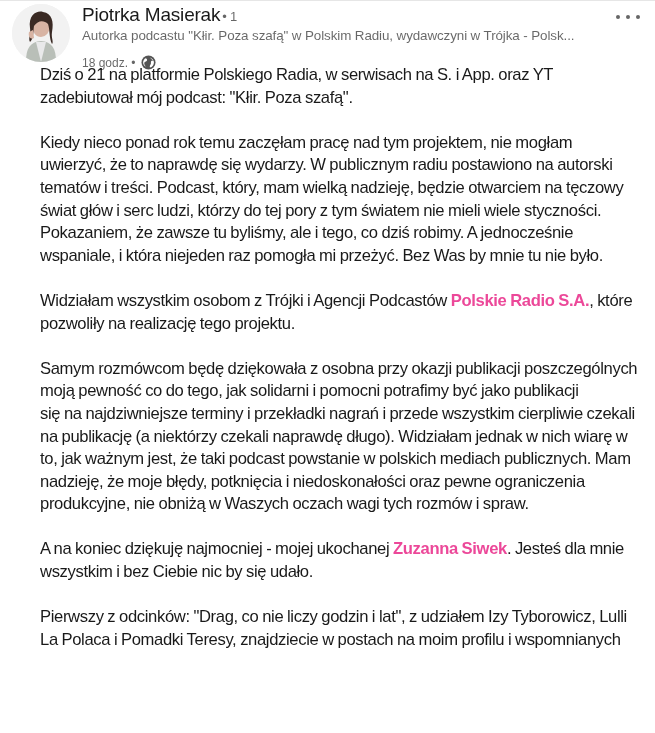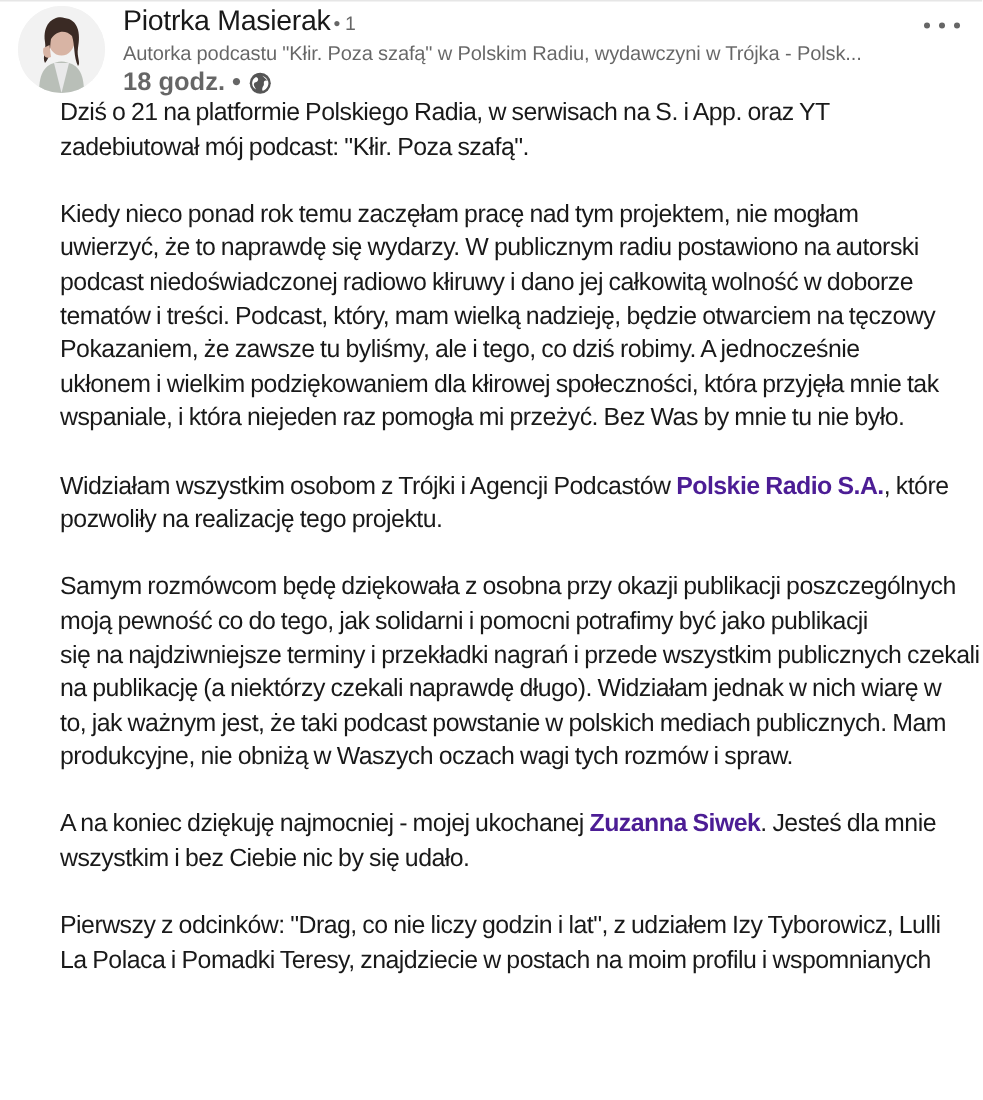--- a/index.html
+++ b/index.html
@@ -3,28 +3,28 @@
   <meta charset="utf-8">
   <style>
     html, body { margin: 0; padding: 0; background: #ffffff; }
     body { width: 655px; height: 733px; overflow: hidden; position: relative; font-family: "Liberation Sans", sans-serif; color: rgba(0,0,0,0.9); }
     .topline { position: absolute; left: 0; top: 0; width: 655px; height: 1px; background: #e6e6e6; }
     .header { position: absolute; left: 12px; top: 4px; width: 640px; height: 54px; }
     .avatar { position: absolute; left: 0; top: 0; width: 58px; height: 58px; border-radius: 50%; overflow: hidden; background: #f1f1f1; }
     .author-name { position: absolute; left: 70px; top: 0px; font-size: 19px; font-weight: normal; color: rgba(0,0,0,0.9); letter-spacing: -0.2px; white-space: nowrap; }
     .author-name .deg { font-size: 13px; color: rgba(0,0,0,0.6); margin-left: 2px; }
     .headline { position: absolute; left: 70px; top: 24px; font-size: 13.4px; color: rgba(0,0,0,0.6); white-space: nowrap; width: 510px; overflow: hidden; text-overflow: ellipsis; letter-spacing: -0.1px; }
-    .meta { position: absolute; left: 70px; top: 41px; font-size: 17px; color: rgba(0,0,0,0.6); white-space: nowrap; display: flex; align-items: center; font-weight: bold; }
+    .meta { position: absolute; left: 70px; top: 51px; font-size: 12px; color: rgba(0,0,0,0.6); white-space: nowrap; display: flex; align-items: center; }
     .meta .globe { margin-left: 5px; width: 15px; height: 15px; display: inline-block; }
     .more { position: absolute; right: 12px; top: 6px; width: 24px; height: 14px; display: flex; align-items: center; justify-content: space-between; cursor: pointer; }
     .more span { width: 4px; height: 4px; border-radius: 50%; background: #666; display: block; }
     .post { position: absolute; left: 12px; top: 64px; width: 640px; font-size: 16.6px; line-height: 22.6px; letter-spacing: -0.35px; word-spacing: -0.5px; }
     .post p { margin: 0 0 22.6px 0; }
     .post .line { display: block; white-space: nowrap; margin-left: 28px; }
-    .mention { color: #4c1d95; font-weight: bold; text-decoration: none; cursor: pointer; }
+    .mention { color: #ec4899; font-weight: bold; text-decoration: none; cursor: pointer; }
   </style>
 </head>
 <body>
 
 <div class="topline"></div>
 
 <div class="header">
   <div class="avatar">
     <svg width="58" height="58" viewBox="0 0 58 58">
       <rect width="58" height="58" fill="#f2f2f2"></rect>
@@ -57,36 +57,36 @@
 </div>
 
 <div class="post">
   <p>
     <span class="line">Dziś o 21 na platformie Polskiego Radia, w serwisach na S. i App. oraz YT</span>
     <span class="line">zadebiutował mój podcast: "Kłir. Poza szafą".</span>
   </p>
   <p>
     <span class="line">Kiedy nieco ponad rok temu zaczęłam pracę nad tym projektem, nie mogłam</span>
     <span class="line">uwierzyć, że to naprawdę się wydarzy. W publicznym radiu postawiono na autorski</span>
-    <span class="line">podcast niedoświadczonej radiowo kłiruwy i dano jej całkowitą wolność w doborze</span>
     <span class="line">tematów i treści. Podcast, który, mam wielką nadzieję, będzie otwarciem na tęczowy</span>
+    <span class="line">świat głów i serc ludzi, którzy do tej pory z tym światem nie mieli wiele styczności.</span>
     <span class="line">Pokazaniem, że zawsze tu byliśmy, ale i tego, co dziś robimy. A jednocześnie</span>
-    <span class="line">ukłonem i wielkim podziękowaniem dla kłirowej społeczności, która przyjęła mnie tak</span>
     <span class="line">wspaniale, i która niejeden raz pomogła mi przeżyć. Bez Was by mnie tu nie było.</span>
   </p>
   <p>
     <span class="line"><span>Widziałam wszystkim osobom z Trójki i Agencji Podcastów </span><a class="mention">Polskie Radio S.A.</a><span>, które</span></span>
     <span class="line">pozwoliły na realizację tego projektu.</span>
   </p>
   <p>
     <span class="line">Samym rozmówcom będę dziękowała z osobna przy okazji publikacji poszczególnych</span>
     <span class="line">moją pewność co do tego, jak solidarni i pomocni potrafimy być jako publikacji</span>
-    <span class="line">się na najdziwniejsze terminy i przekładki nagrań i przede wszystkim publicznych czekali</span>
+    <span class="line">się na najdziwniejsze terminy i przekładki nagrań i przede wszystkim cierpliwie czekali</span>
     <span class="line">na publikację (a niektórzy czekali naprawdę długo). Widziałam jednak w nich wiarę w</span>
     <span class="line">to, jak ważnym jest, że taki podcast powstanie w polskich mediach publicznych. Mam</span>
+    <span class="line">nadzieję, że moje błędy, potknięcia i niedoskonałości oraz pewne ograniczenia</span>
     <span class="line">produkcyjne, nie obniżą w Waszych oczach wagi tych rozmów i spraw.</span>
   </p>
   <p>
     <span class="line"><span>A na koniec dziękuję najmocniej - mojej ukochanej </span><a class="mention">Zuzanna Siwek</a><span>. Jesteś dla mnie</span></span>
     <span class="line">wszystkim i bez Ciebie nic by się udało.</span>
   </p>
   <p>
     <span class="line">Pierwszy z odcinków: "Drag, co nie liczy godzin i lat", z udziałem Izy Tyborowicz, Lulli</span>
     <span class="line">La Polaca i Pomadki Teresy, znajdziecie w postach na moim profilu i wspomnianych</span>
 

